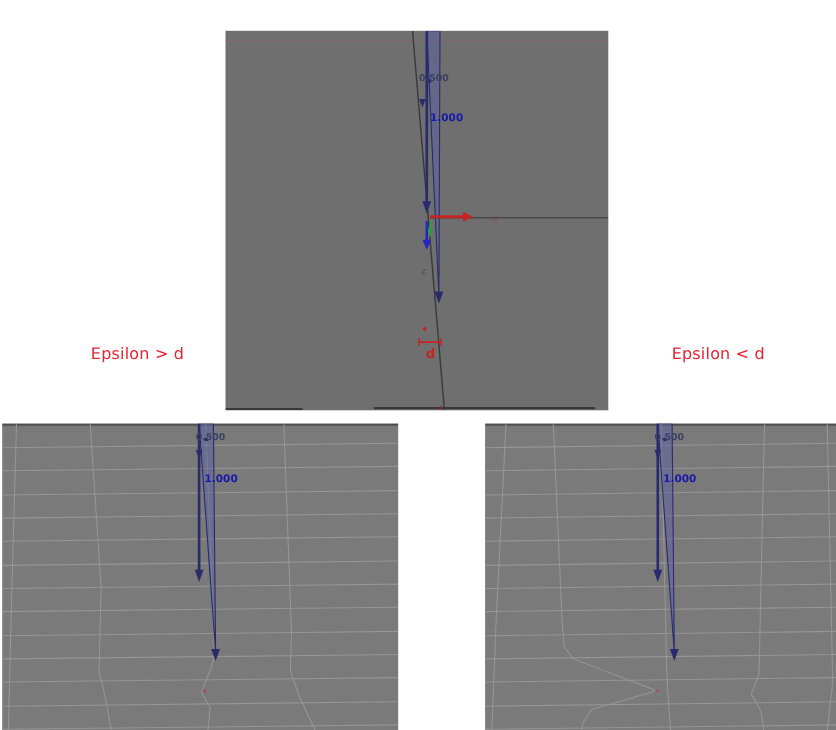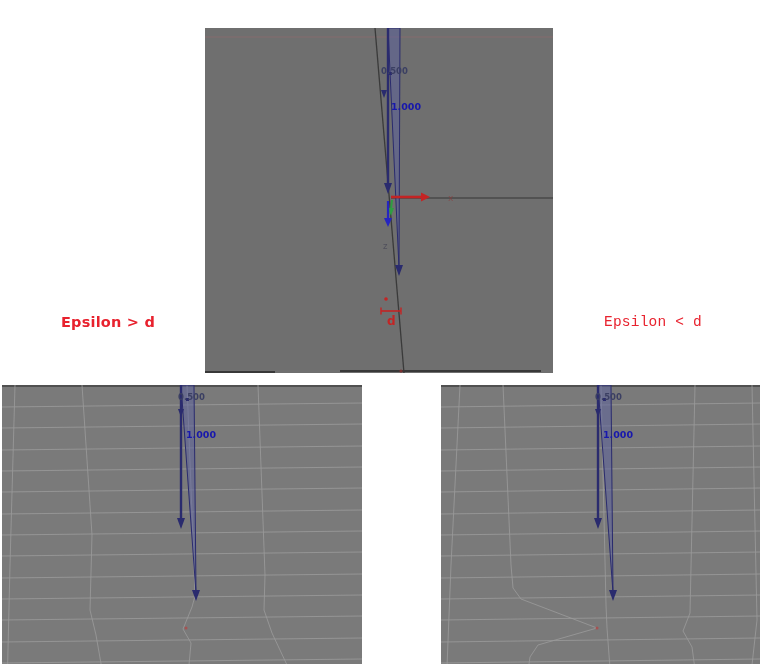--- a/index.html
+++ b/index.html
@@ -5,22 +5,22 @@
   html,body{margin:0;padding:0;background:#ffffff;}
   body{width:760px;height:664px;position:relative;overflow:hidden;
        font-family:"DejaVu Sans","Liberation Sans",sans-serif;}
   .panel{position:absolute;overflow:hidden;margin-top:28px;}
   #top-panel{left:205px;top:0;width:348px;height:345px;background:#6f6f6f;}
   #bl-panel{left:2px;top:357px;width:360px;height:307px;background:#7a7a7a;}
   #br-panel{left:441px;top:357px;width:319px;height:307px;background:#7a7a7a;}
   .caption{position:absolute;top:314px;width:150px;text-align:center;
            color:#e8222e;font-size:14.5px;letter-spacing:0.2px;
            font-family:"DejaVu Sans","Liberation Sans",sans-serif;}
-  #caption-left{left:33px;font-weight:bold;}
-  #caption-right{left:578px;font-family:Liberation Mono, monospace;}
+  #caption-left{left:50px;}
+  #caption-right{left:578px;}
   svg{display:block;}
   text{font-family:"DejaVu Sans","Liberation Sans",sans-serif;}
   .measure-half{font-size:8.5px;font-weight:bold;fill:#3b3f63;}
   .measure-full{font-size:9.5px;font-weight:bold;fill:#1717ad;}
   .grid{stroke:#9a9a9a;stroke-width:1;fill:none;opacity:0.85;}
   .spike-fill{fill:rgba(90,95,160,0.5);stroke:#2a2b6e;stroke-width:1;}
   .spike-edge{stroke:#2a2b6e;stroke-width:2.4;fill:none;}
   .spike-head{fill:#2a2b6e;}
 </style>
 </head>

